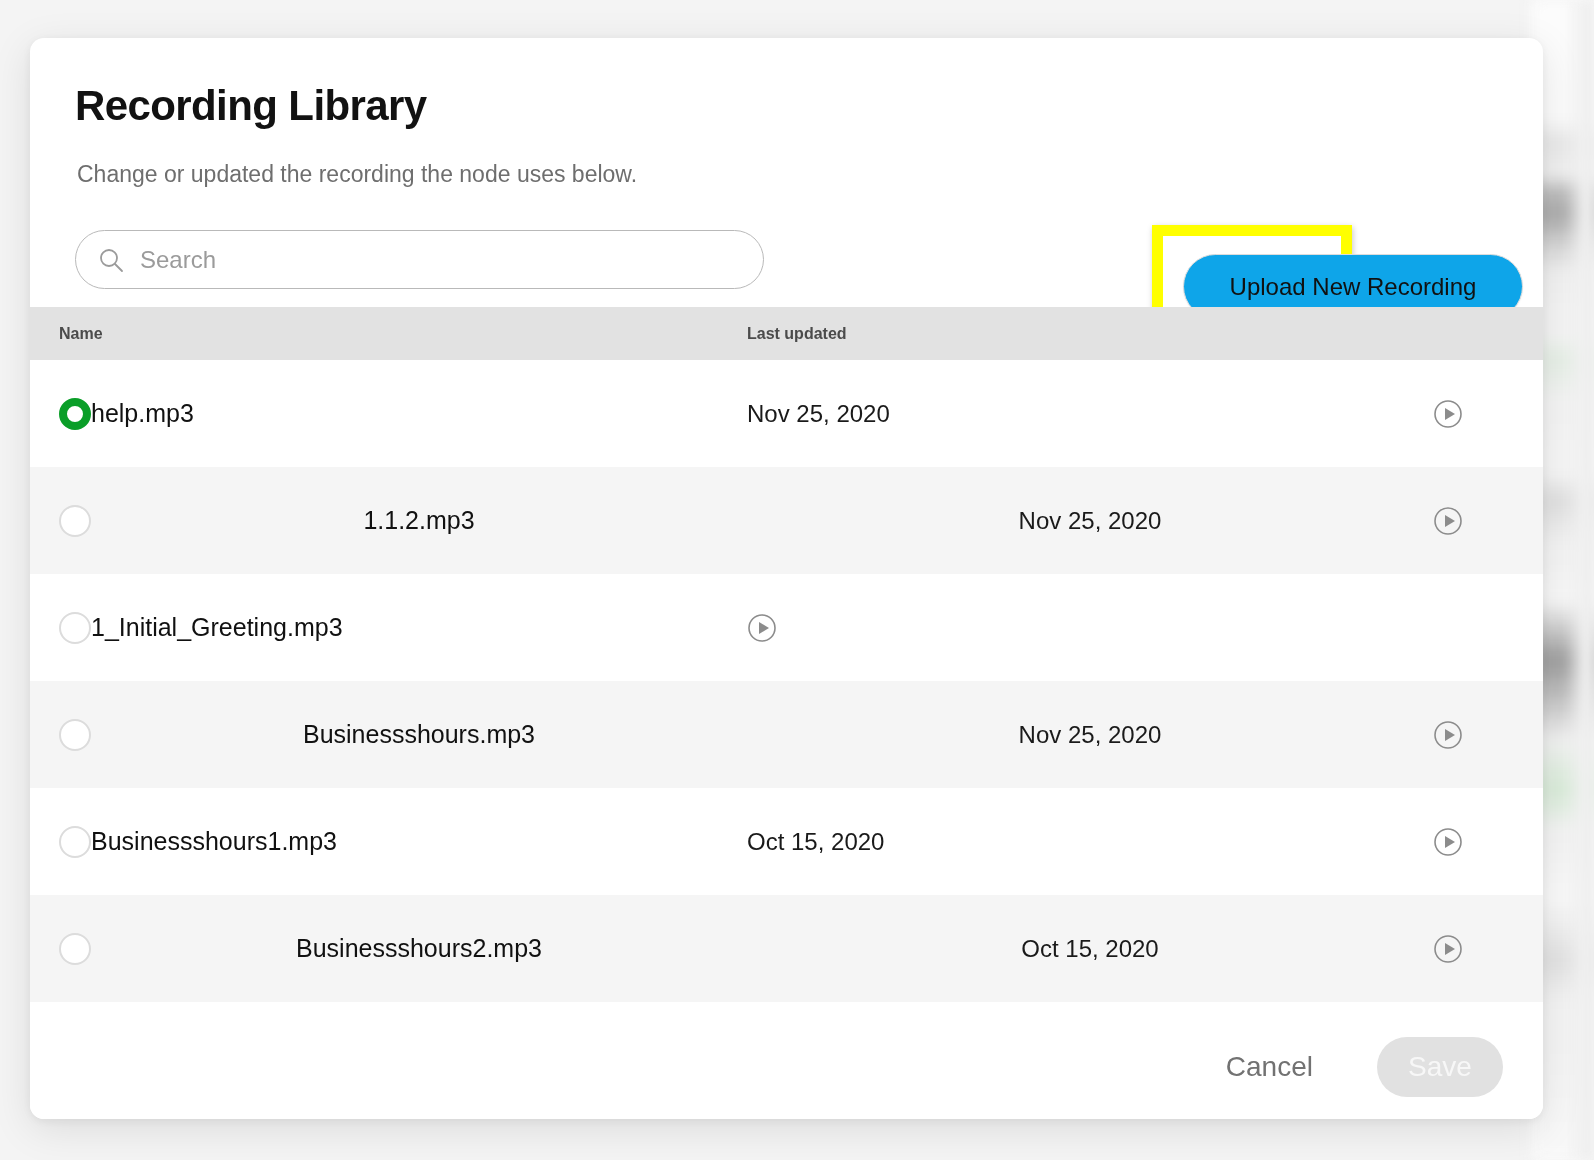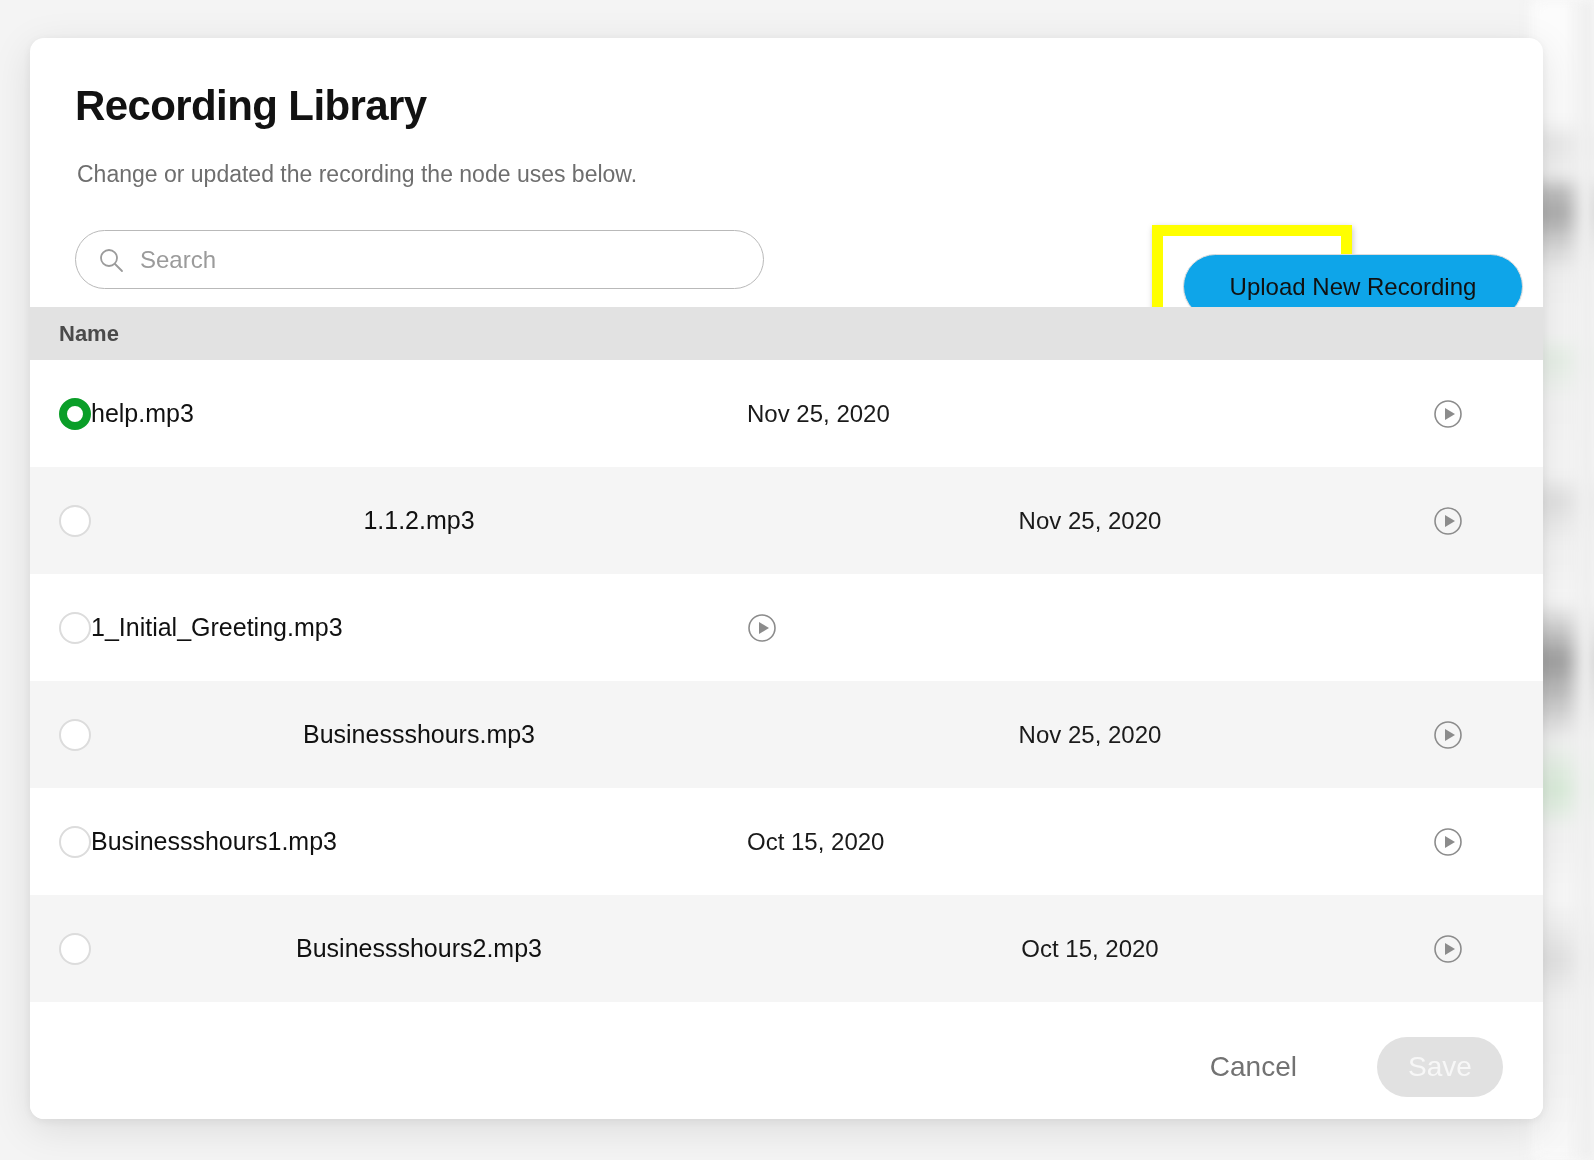--- a/index.html
+++ b/index.html
@@ -167,21 +167,21 @@
   }
   .thead {
     display: flex;
     align-items: center;
     height: 53px;
     background: #e2e2e2;
     padding: 0 0 0 29px;
     box-sizing: border-box;
   }
   .th {
-    font-size: 22px;
+    font-size: 16px;
     font-weight: bold;
     color: #4b4b4b;
   }
   .col-name  { width: 688px; }
   .col-date  { flex: 1; }
 
   .row {
     display: flex;
     align-items: center;
     height: 107px;
@@ -236,21 +236,21 @@
 
   
   .footer {
     flex: 0 0 auto;
     height: 104px;
     background: #ffffff;
     display: flex;
     align-items: center;
     justify-content: flex-end;
     padding-right: 40px;
-    gap: 16px;
+    gap: 0px;
     position: relative;
     z-index: 2;
   }
   .cancel-btn {
     border: 0;
     background: transparent;
     font-family: "Liberation Sans", sans-serif;
     font-size: 28px;
     color: #727272;
     cursor: pointer;
@@ -296,20 +296,21 @@
       <div class="highlight-frame"></div>
 
       <button class="upload-btn">Upload New Recording</button>
     </div>
   </div>
 
   <div class="table-wrap">
 
     <div class="thead">
       <div class="th col-name">Name</div>
+      <div class="th col-date">Last updated</div>
     </div>
 
     <div class="row">
       <div class="radio selected"></div>
       <div class="cell-name">help.mp3</div>
       <div class="cell-date">Nov 25, 2020</div>
       <div class="play-cell">
         <button class="play-btn">
           <svg viewBox="0 0 30 30" width="30" height="30">
             <circle cx="15" cy="15" r="13" fill="none" stroke="#8c8c8c" stroke-width="1.6"></circle>

